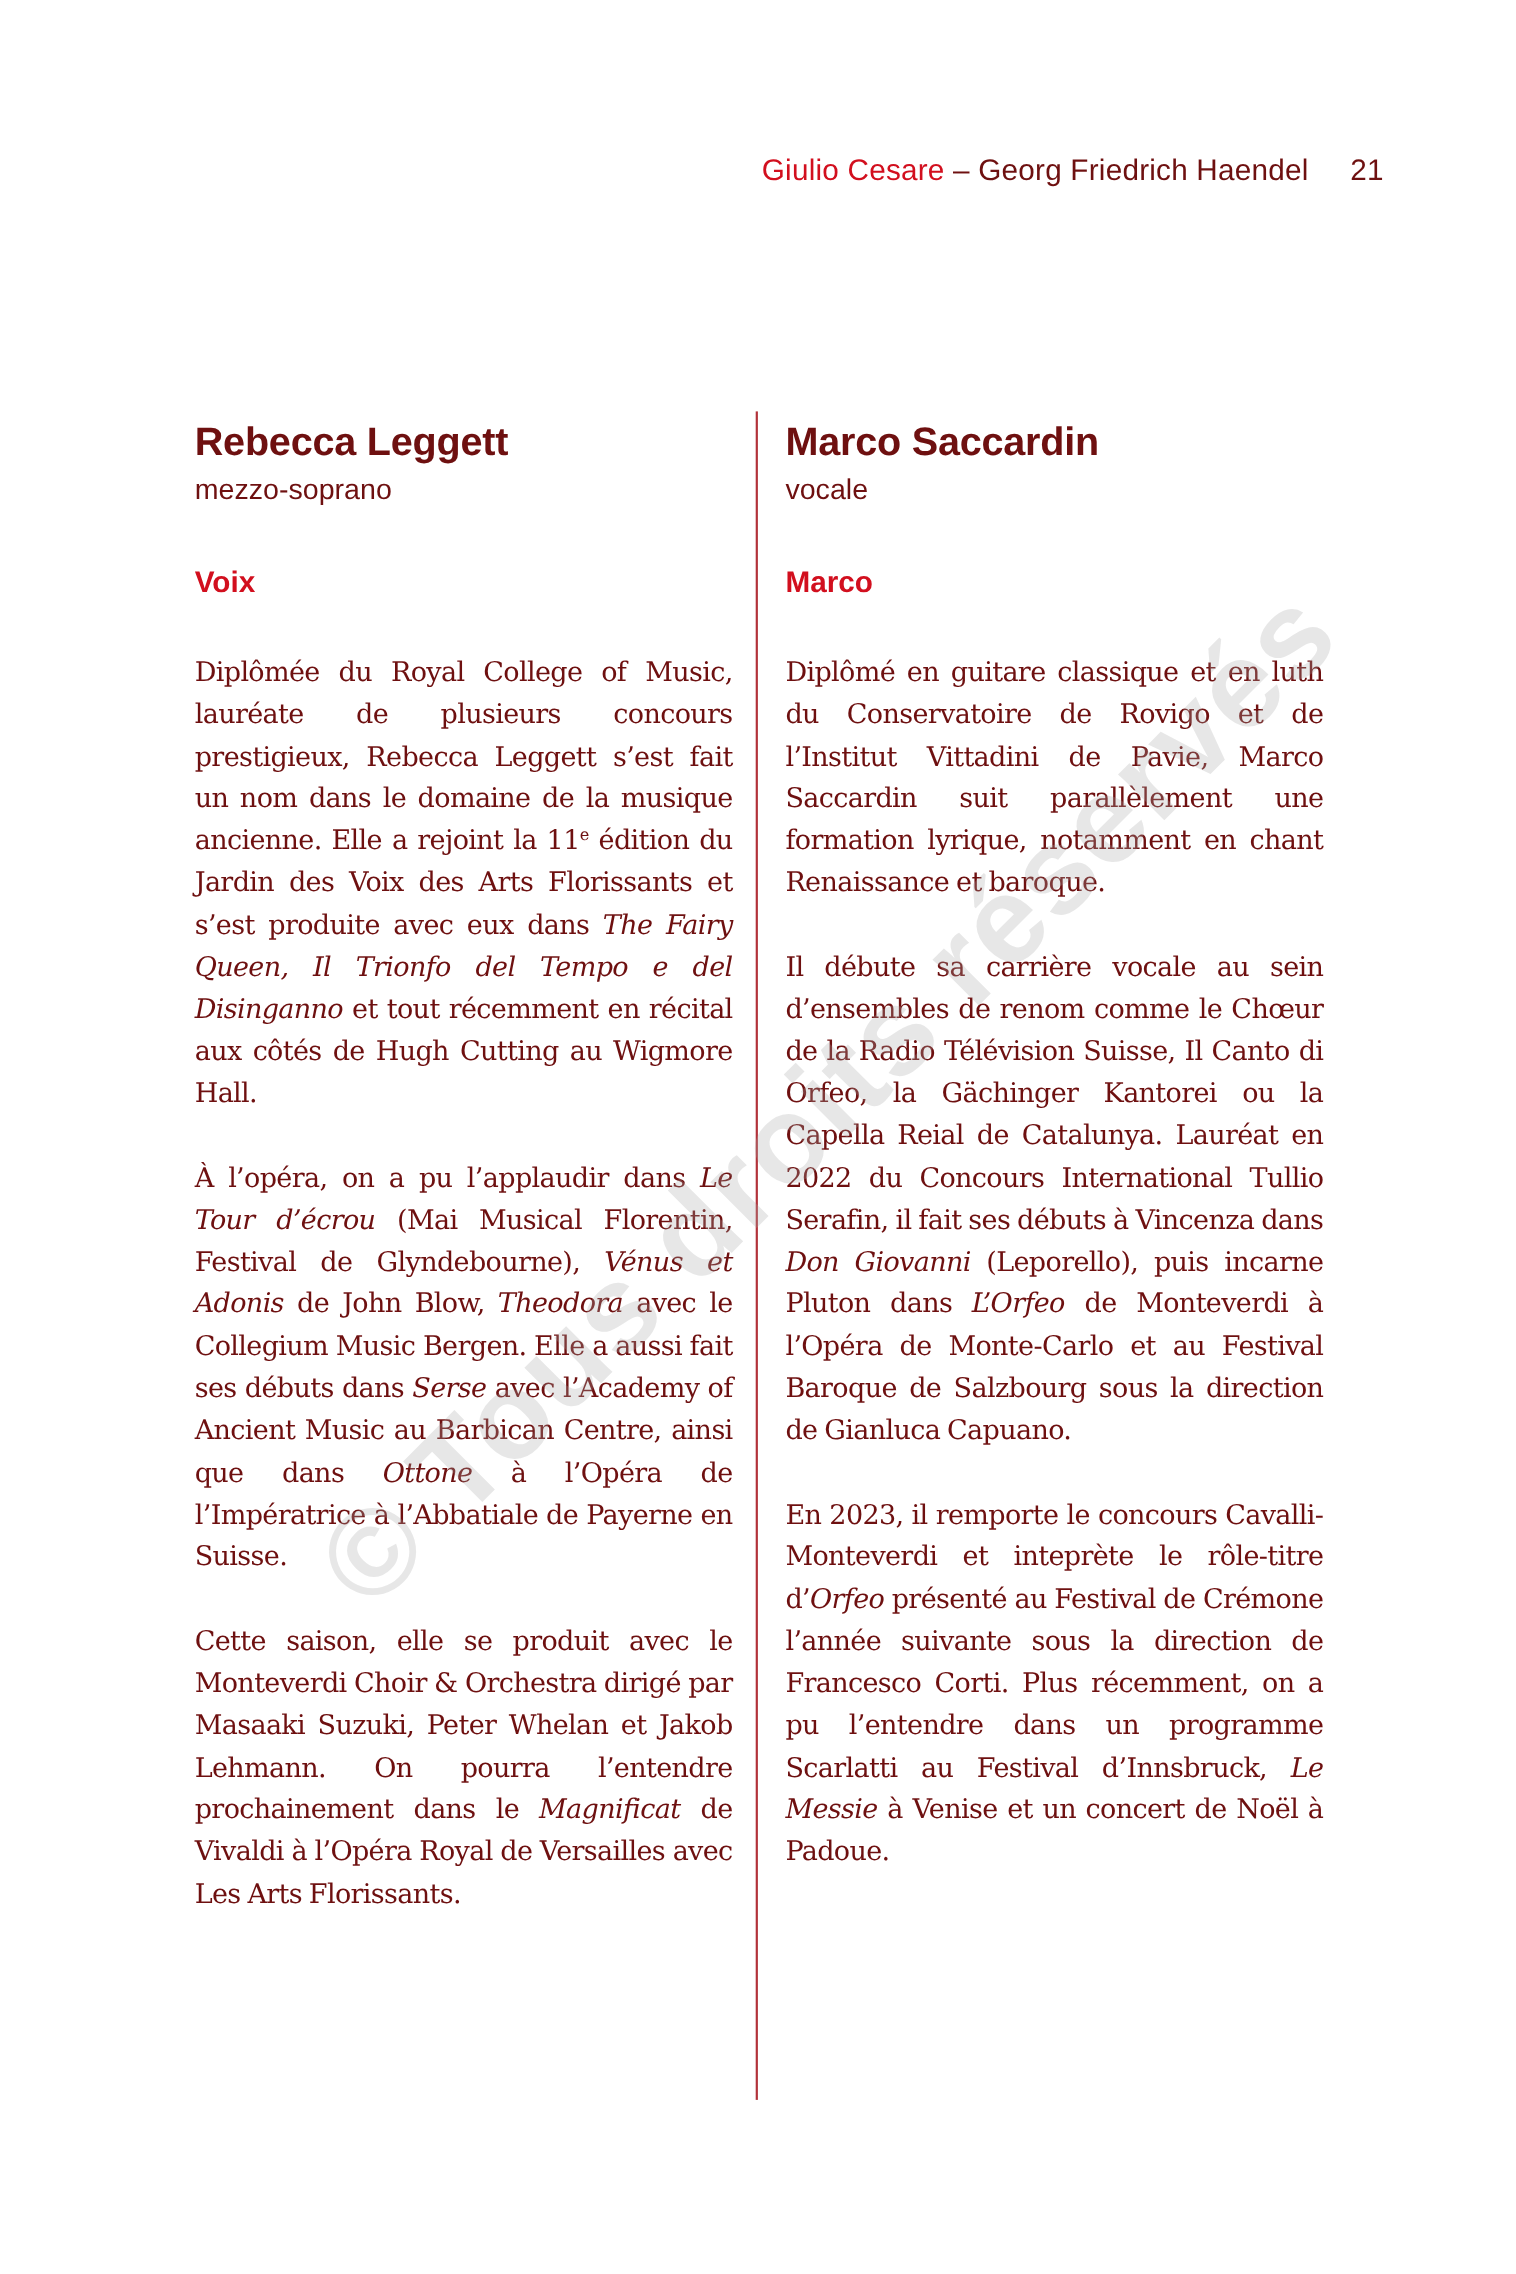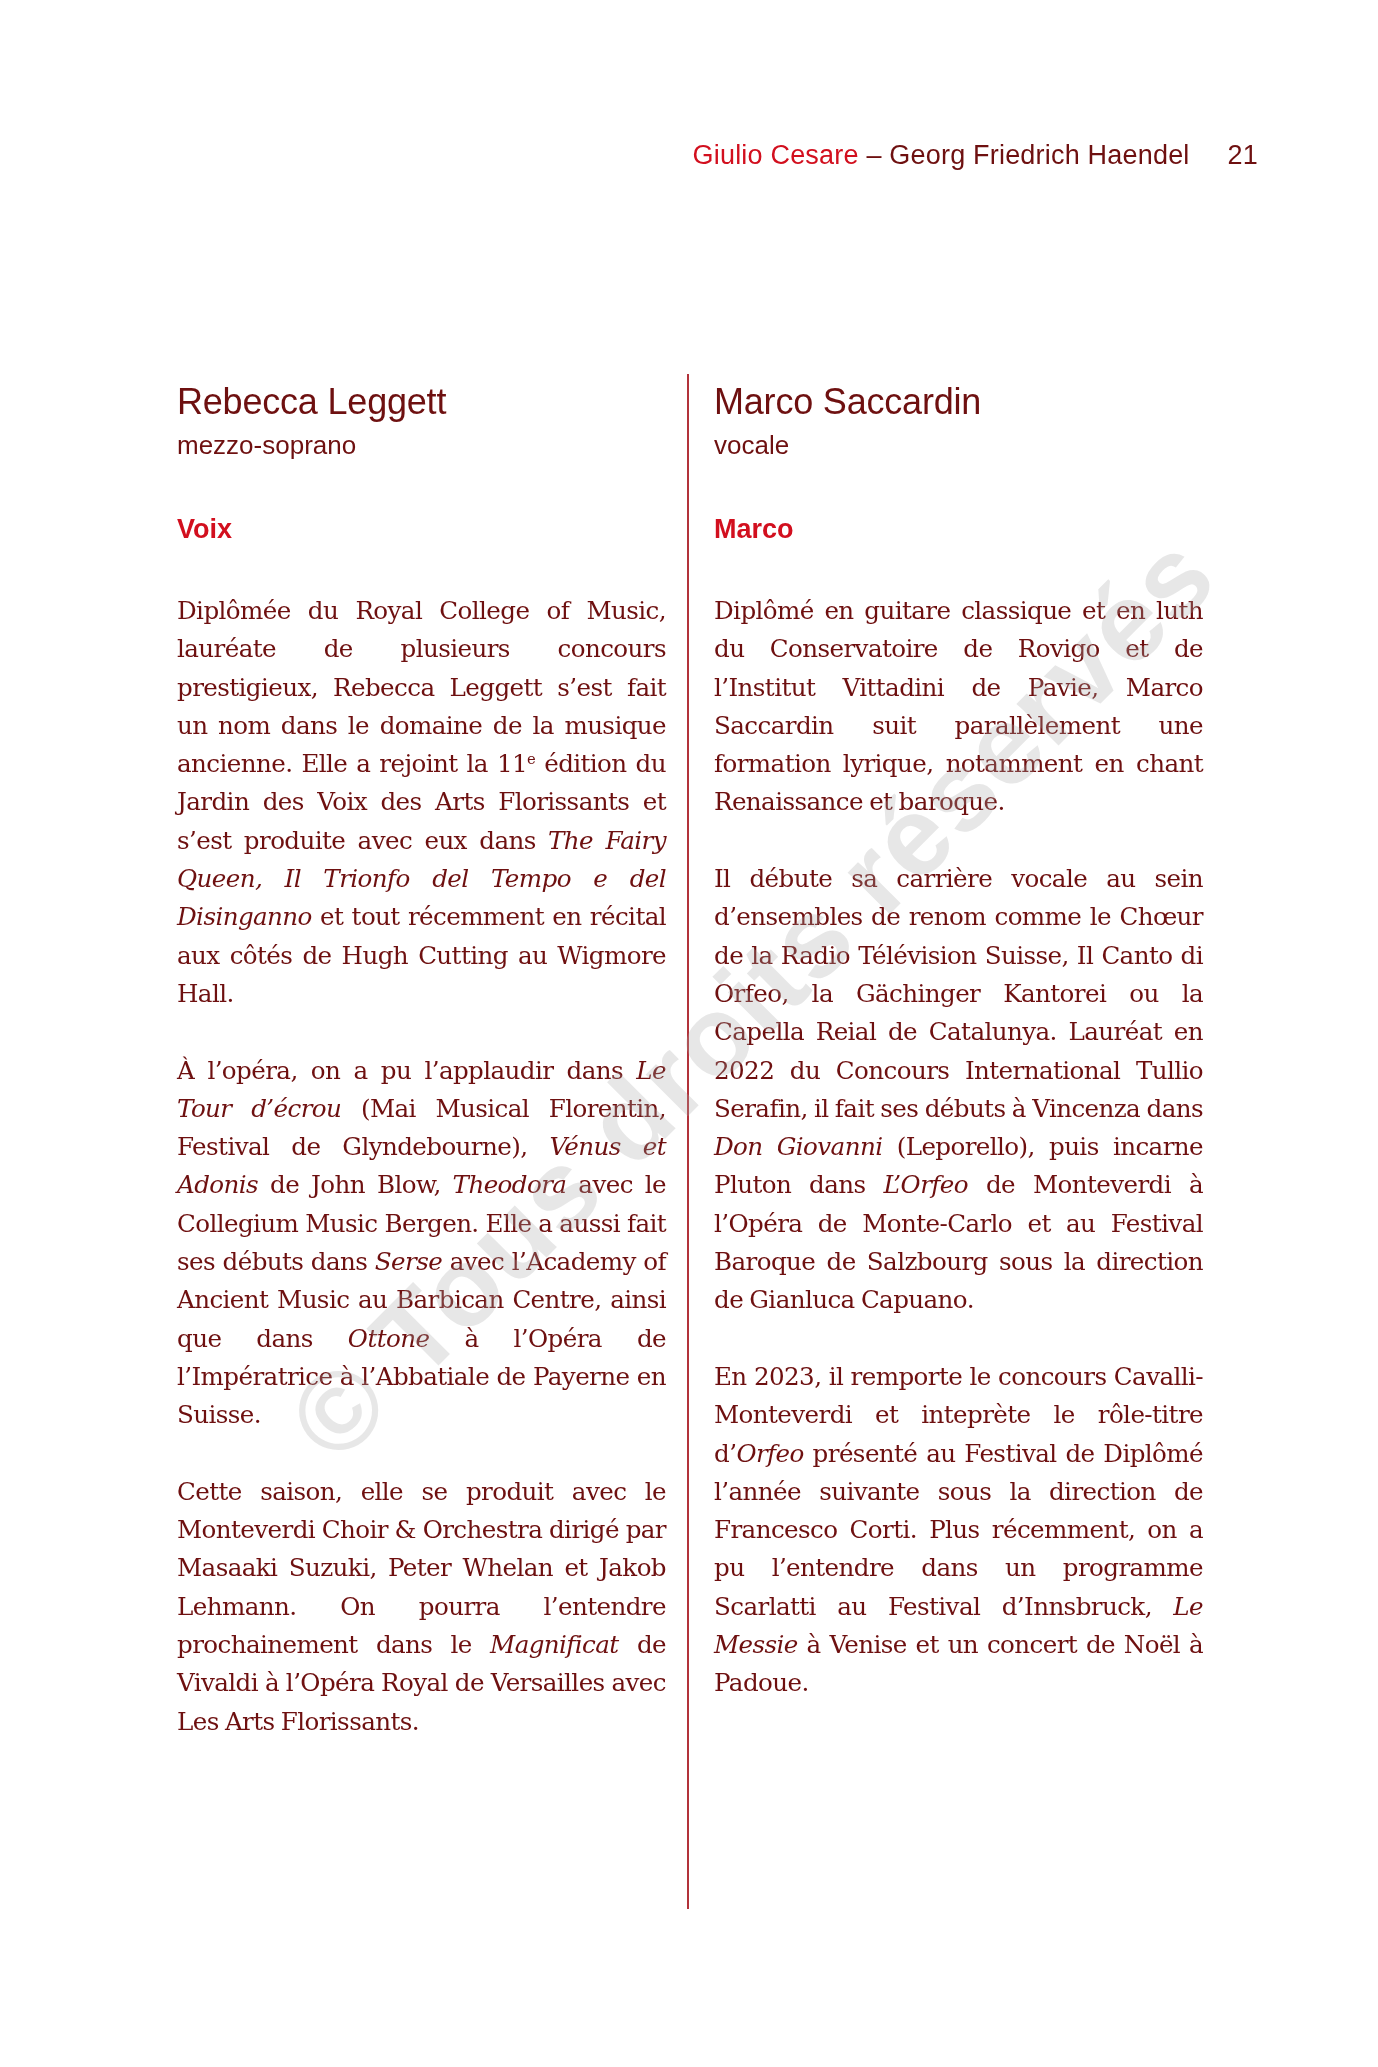--- a/index.html
+++ b/index.html
@@ -42,21 +42,21 @@
     }
     .column {
       position: absolute;
       top: 380px;
       width: 489px;
     }
     .column.left { left: 177px; }
     .column.right { left: 714px; }
     .artist-name {
       font-family: "Liberation Sans", sans-serif;
-      font-weight: normal;
+      font-weight: bold;
       font-size: 36px;
       line-height: 44px;
       color: #6e1010;
       margin: 0;
       letter-spacing: -0.2px;
     }
     .voice-type {
       font-family: "Liberation Sans", sans-serif;
       font-size: 26px;
       line-height: 34px;
@@ -124,17 +124,17 @@
     </div>
 </section>
 
 <section class="column right">
   <h2 class="artist-name">Marco Saccardin</h2>
   <div class="voice-type">vocale</div>
   <div class="role">Marco</div>
   <div class="bio">
       <p><span>Diplômé en guitare classique et en luth du Conservatoire de Rovigo et de l’Institut Vittadini de Pavie, Marco Saccardin suit parallèlement une formation lyrique, notamment en chant Renaissance et baroque.</span></p>
       <p><span>Il débute sa carrière vocale au sein d’ensembles de renom comme le Chœur de la Radio Télévision Suisse, Il Canto di Orfeo, la Gächinger Kantorei ou la Capella Reial de Catalunya. Lauréat en 2022 du Concours International Tullio Serafin, il fait ses débuts à Vincenza dans </span><em>Don Giovanni</em><span> (Leporello), puis incarne Pluton dans </span><em>L’Orfeo</em><span> de Monteverdi à l’Opéra de Monte-Carlo et au Festival Baroque de Salzbourg sous la direction de Gianluca Capuano.</span></p>
-      <p><span>En 2023, il remporte le concours Cavalli-Monteverdi et inteprète le rôle-titre d’</span><em>Orfeo</em><span> présenté au Festival de Diplômé l’année suivante sous la direction de Francesco Corti. Plus récemment, on a pu l’entendre dans un programme Scarlatti au Festival d’Innsbruck, </span><em>Le Messie</em><span> à Venise et un concert de Noël à Padoue.</span></p>
+      <p><span>En 2023, il remporte le concours Cavalli-Monteverdi et inteprète le rôle-titre d’</span><em>Orfeo</em><span> présenté au Festival de Crémone l’année suivante sous la direction de Francesco Corti. Plus récemment, on a pu l’entendre dans un programme Scarlatti au Festival d’Innsbruck, </span><em>Le Messie</em><span> à Venise et un concert de Noël à Padoue.</span></p>
     </div>
 </section>
 
 <div class="watermark">© Tous droits réservés</div>
 
 </body></html>

